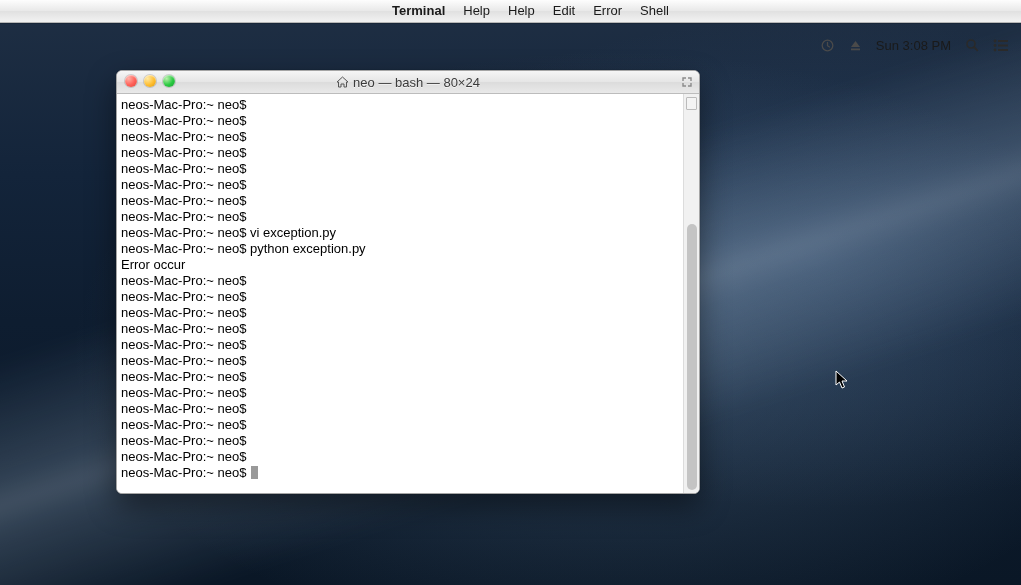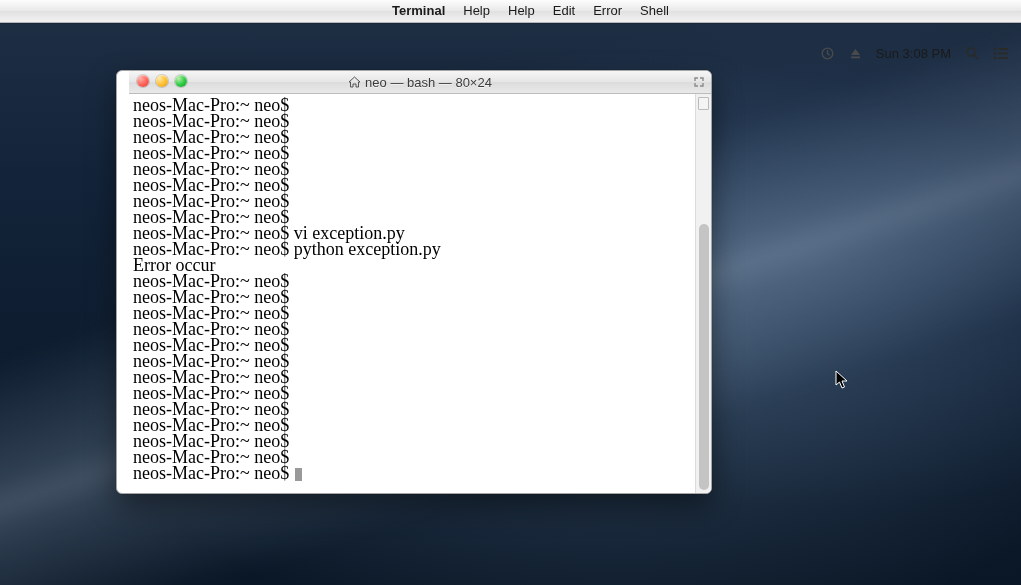--- a/index.html
+++ b/index.html
@@ -60,21 +60,21 @@
   .apple {
     width: 22px; text-align: center; font-size: 15px; line-height: 22px;
   }
   .menubar .right {
     margin-left: auto;
     display: flex;
     align-items: center;
     padding-right: 6px;
   }
   .menubar .right .ritem {
-    padding: 16px 7px;
+    padding: 8px 7px;
     height: 30px;
     display: flex;
     align-items: center;
     font-size: 13px;
   }
   .icn { display:inline-flex; align-items:center; justify-content:center; }
   .icn svg { display:block; }
 
   
   .window {
@@ -82,21 +82,20 @@
     left: 116px;
     top: 70px;
     width: 582px;
     height: 422px;
     border: 1px solid #a5a5a5;
     border-radius: 6px;
     box-shadow: 0 12px 30px rgba(0,0,0,0.45), 0 0 0 1px rgba(0,0,0,0.05);
     overflow: hidden;
     background: #fff;
     z-index: 10;
-    padding-left: 12px;
   }
   .titlebar {
     height: 22px;
     background: linear-gradient(#f6f6f6, #e6e6e6 48%, #dcdcdc 52%, #e9e9e9);
     border-bottom: 1px solid #bcbcbc;
     display: flex;
     align-items: center;
     position: relative;
   }
   .traffic {
@@ -125,22 +124,22 @@
   }
   .terminal-body {
     position: relative;
     height: calc(100% - 22px);
     background: #fff;
     display:flex;
   }
   .terminal-content {
     flex:1;
     padding: 3px 4px;
-    font-family: Liberation Serif, serif;
-    font-size: 18px;
+    font-family: Liberation Sans, sans-serif;
+    font-size: 13px;
     line-height: 16px;
     color: #000;
     white-space: pre;
     overflow:hidden;
   }
   .terminal-line { white-space: pre; }
   .block-cursor {
     display:inline-block;
     width: 7px; height: 13px;
     background: #999;

